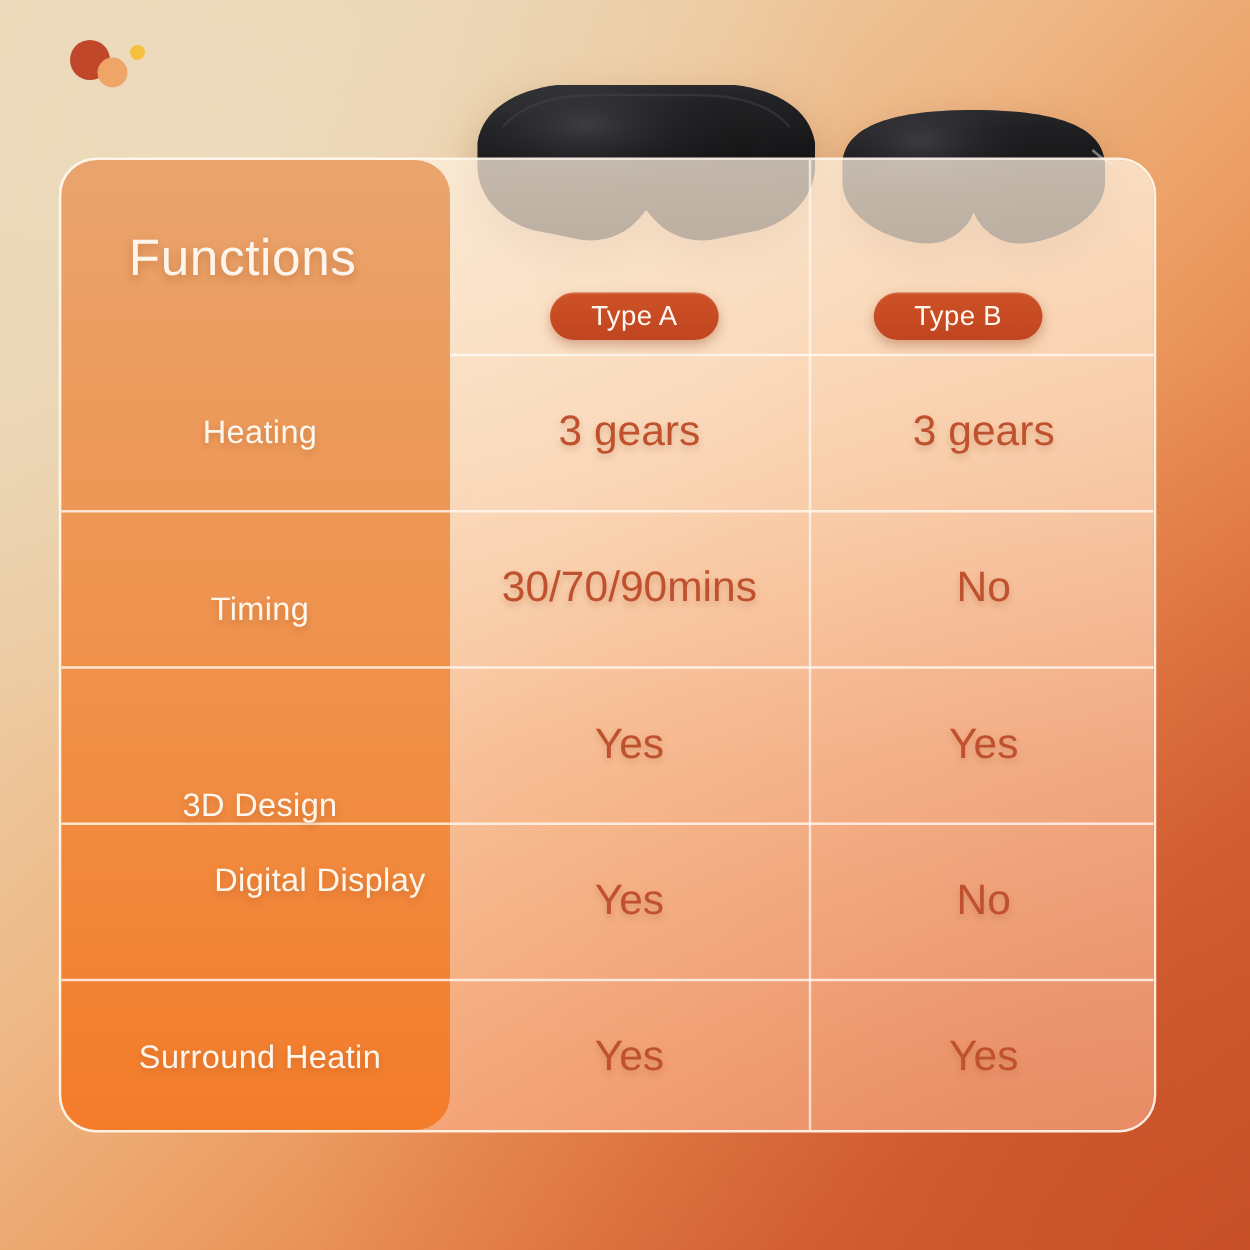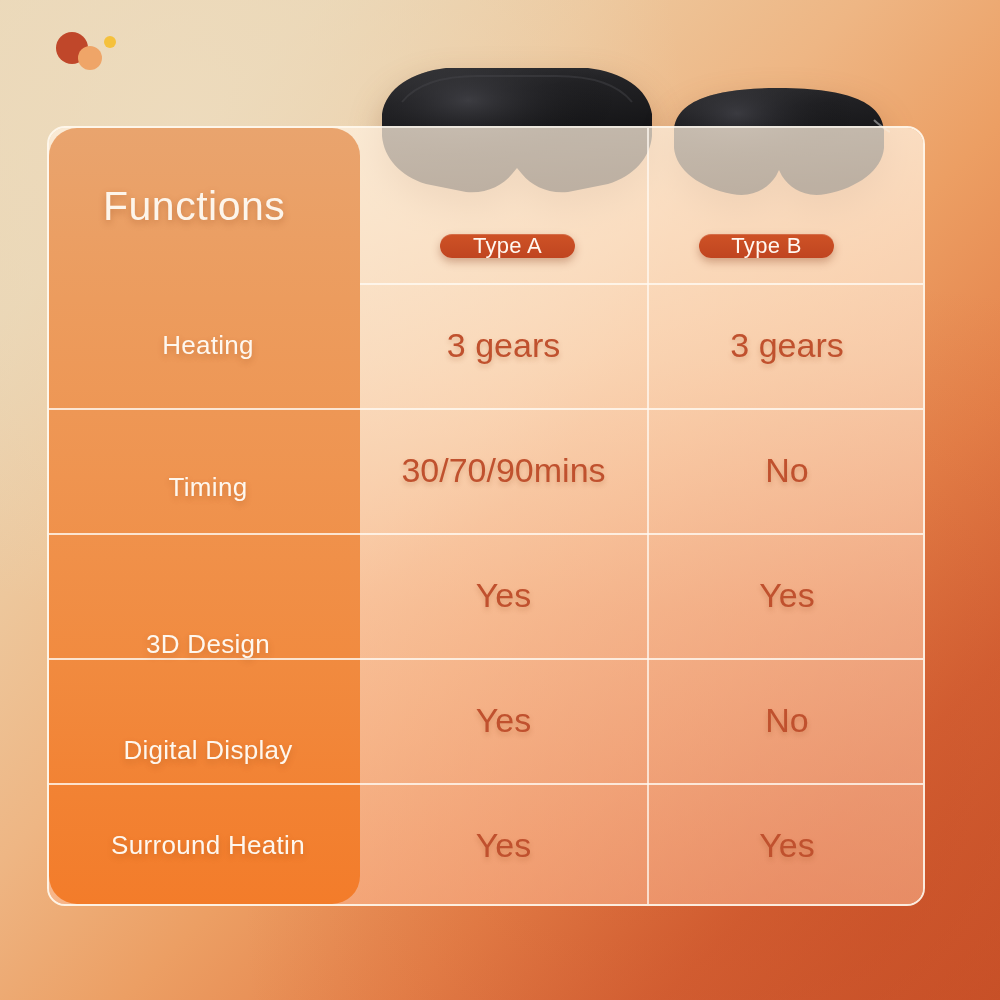--- a/index.html
+++ b/index.html
@@ -63,21 +63,21 @@
   .mask-b { left: 668px; top: 82px; width: 222px; height: 122px; }
 
   
   .card {
     position: absolute;
     left: 47px;
     top: 126px;
     width: 878px;
     height: 780px;
     border: 2px solid rgba(255,248,238,0.92);
-    border-radius: 18px;
+    border-radius: 30px;
     box-sizing: border-box;
     overflow: hidden;
   }
 
   
   .card-wash {
     position: absolute;
     inset: 0;
     background: linear-gradient(to bottom,
       rgba(255,240,222,0.74) 0%,
@@ -162,21 +162,21 @@
     font-weight: 400;
     color: #C0512E;
     text-shadow: 0 3px 5px rgba(150,70,25,0.25);
   }
   .col-a { left: 311px; width: 287px; }
   .col-b { left: 598px; width: 280px; }
 
   
   .badge {
     position: absolute;
-    height: 24px;
+    height: 38px;
     border-radius: 19px;
     display: flex;
     align-items: center;
     justify-content: center;
     color: #FFF7F0;
     font-size: 22px;
     font-weight: 400;
     letter-spacing: 0.3px;
     background: linear-gradient(to bottom, #CE5226 0%, #C04520 100%);
     box-shadow: 0 4px 9px rgba(130,50,18,0.34), inset 0 1px 0 rgba(255,255,255,0.16);
@@ -270,21 +270,21 @@
     <div class="cell row-value col-b" style="top:155px;">3 gears</div>
 
     <div class="cell row-label" style="top:297px;">Timing</div>
     <div class="cell row-value col-a" style="top:280px;">30/70/90mins</div>
     <div class="cell row-value col-b" style="top:280px;">No</div>
 
     <div class="cell row-label" style="top:429px;margin-top:25px;">3D Design</div>
     <div class="cell row-value col-a" style="top:405px;">Yes</div>
     <div class="cell row-value col-b" style="top:405px;">Yes</div>
 
-    <div class="cell row-label" style="top:560px;">Digital Display</div>
+    <div class="cell row-label" style="top:514px;padding-left:48px;">Digital Display</div>
     <div class="cell row-value col-a" style="top:530px;">Yes</div>
     <div class="cell row-value col-b" style="top:530px;">No</div>
 
     <div class="cell row-label" style="top:655px;">Surround Heatin</div>
     <div class="cell row-value col-a" style="top:655px;">Yes</div>
     <div class="cell row-value col-b" style="top:655px;">Yes</div>
   </div>
 
   <div class="badge badge-a">Type A</div>
   <div class="badge badge-b">Type B</div>

